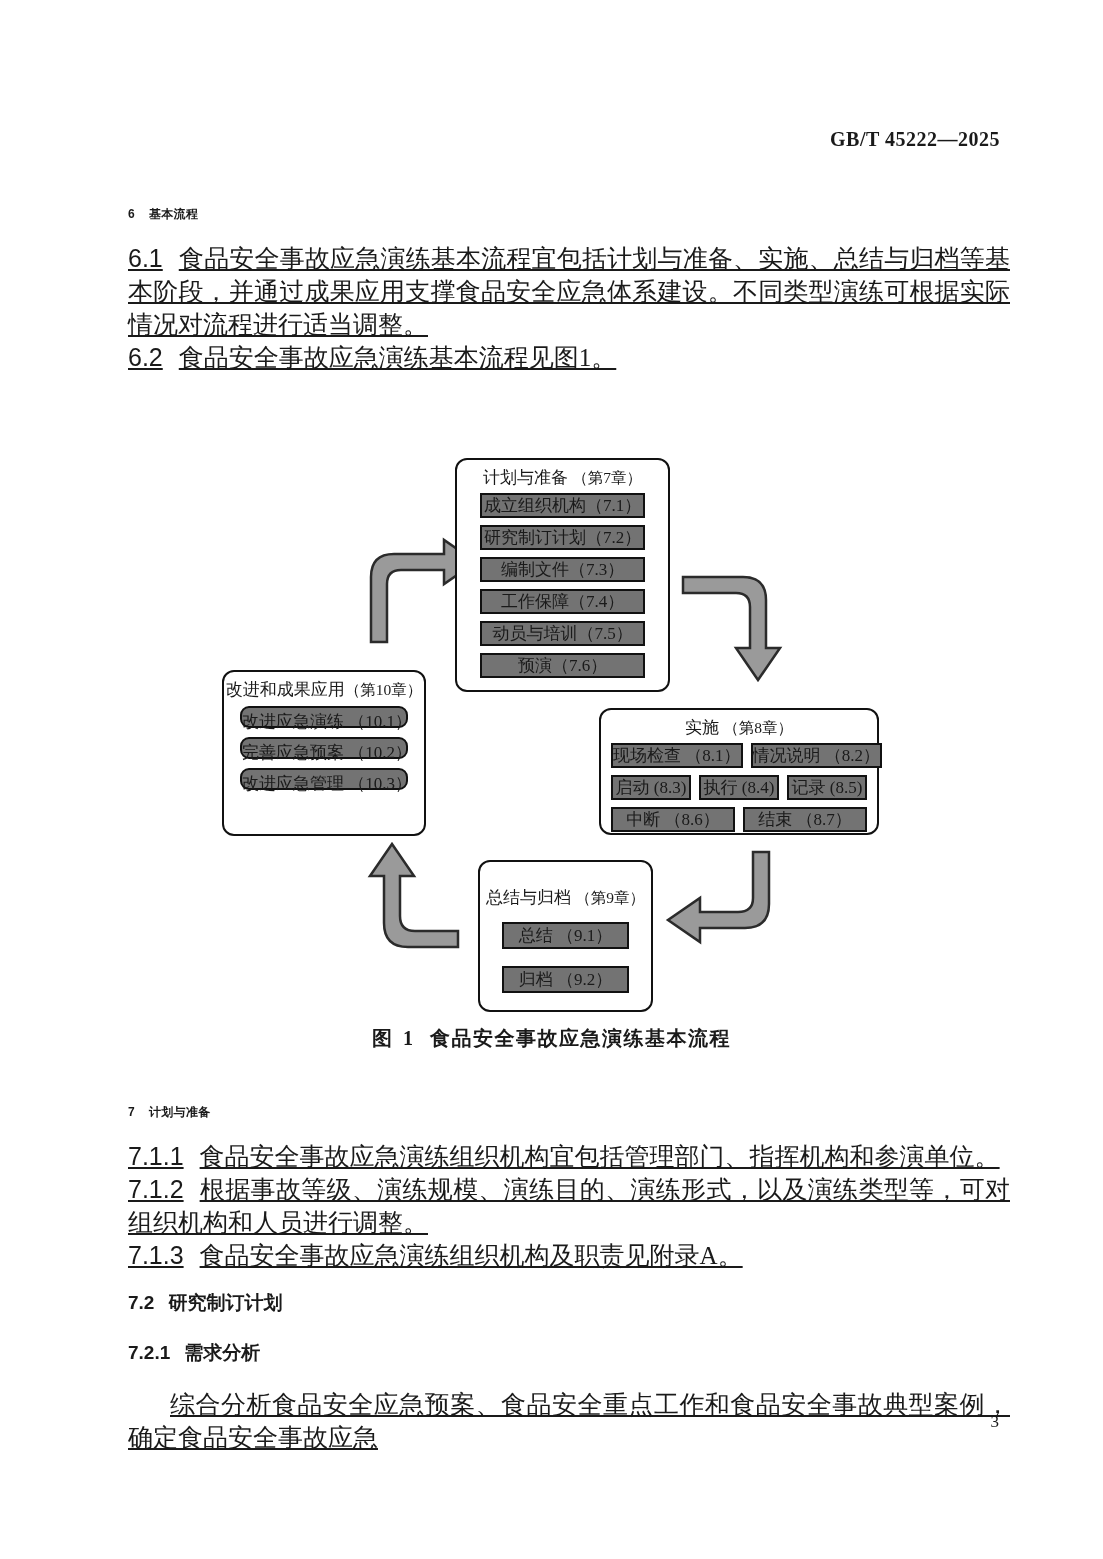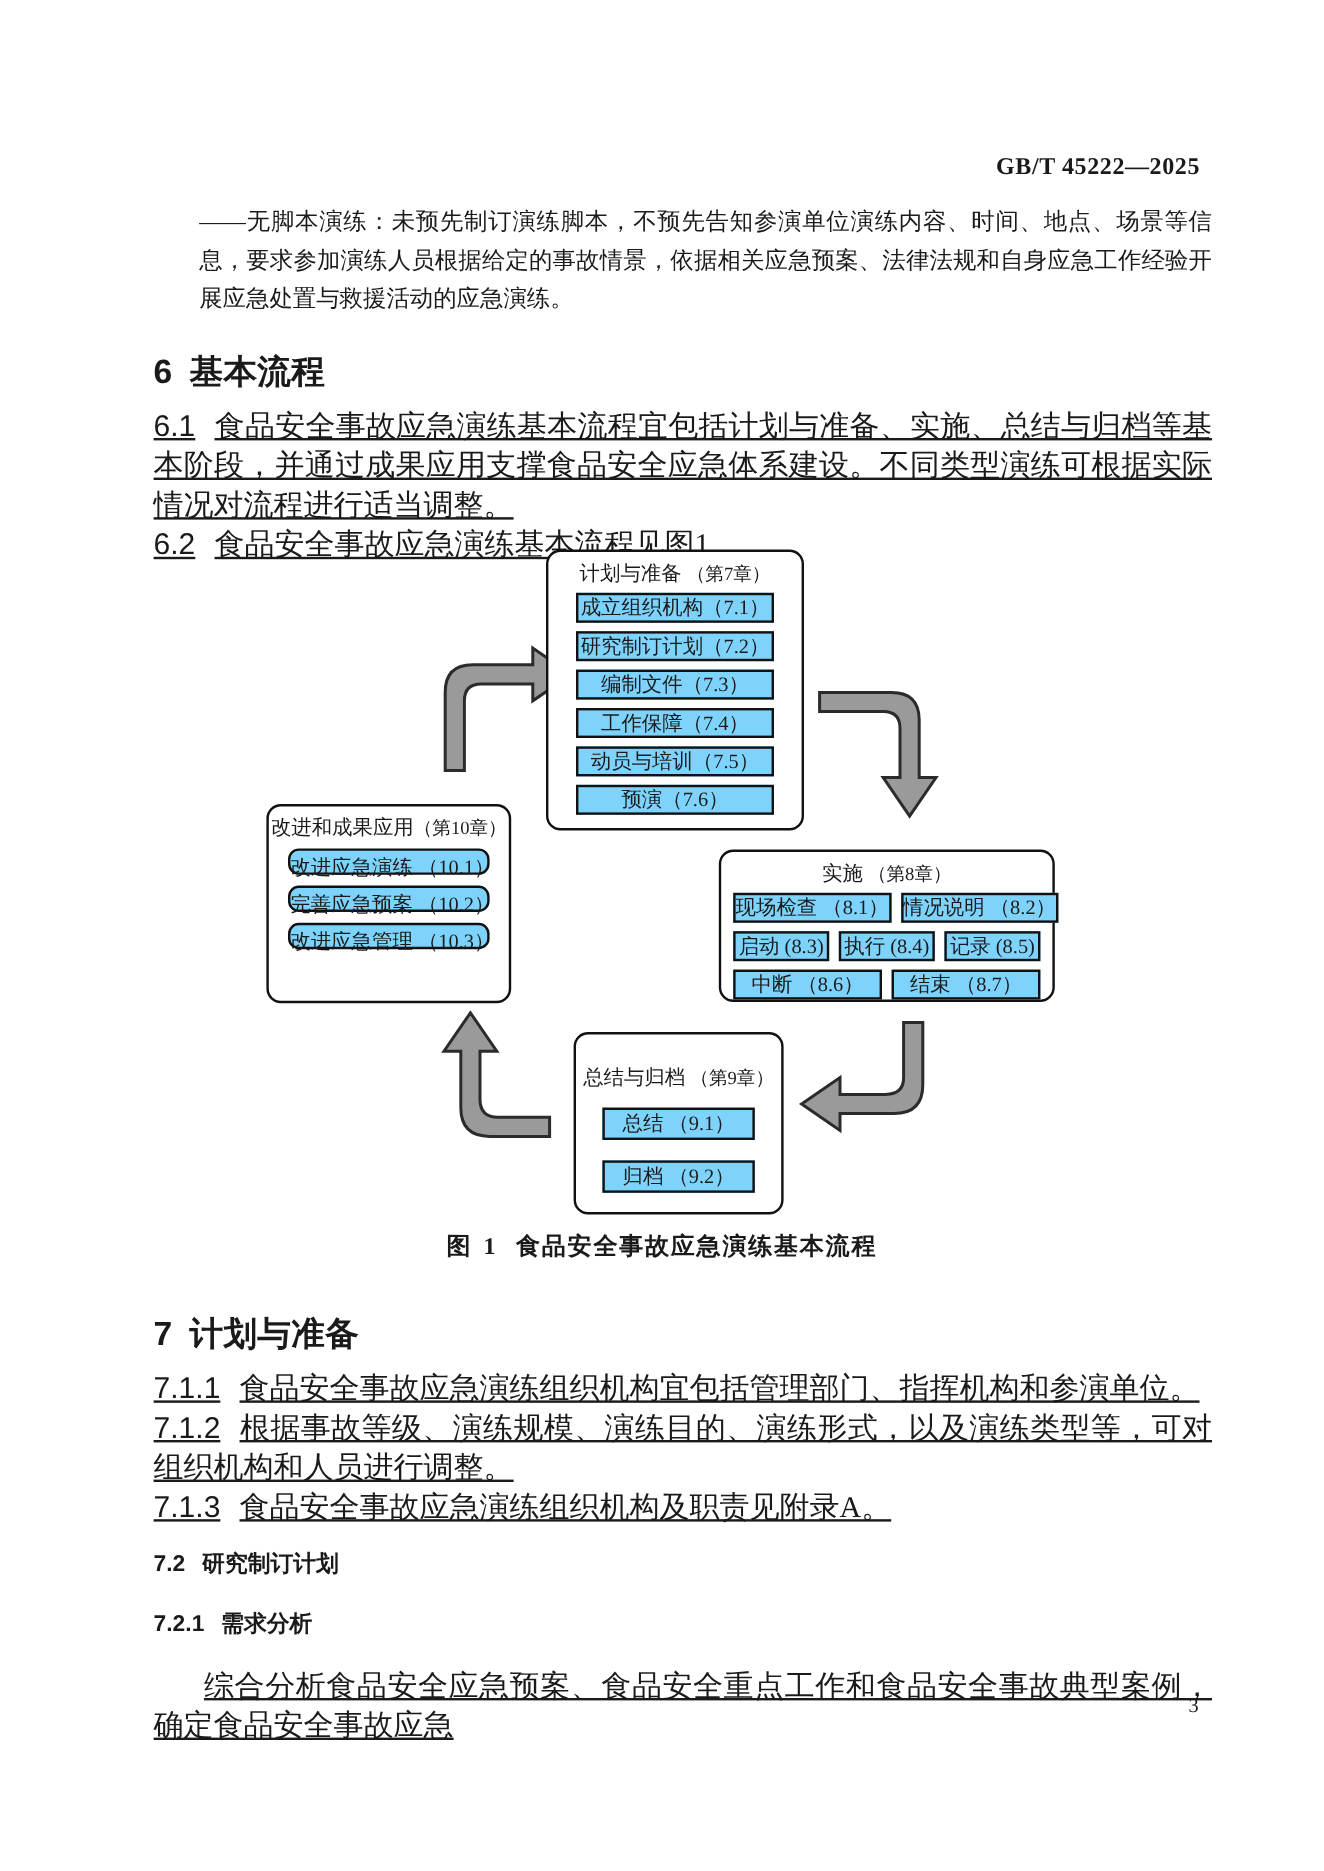--- a/index.html
+++ b/index.html
@@ -52,21 +52,21 @@
   }
   .note {
     font-size: 17.5px;
     line-height: 30px;
     margin: 2px 0 0 0;
     text-align: justify;
   }
   .note b { font-weight: bold; }
 
   h2.sec {
-    font-size: 28px;
+    font-size: 12px;
     font-weight: bold;
     margin: 30px 0 0 0;
     line-height: 28px;
     letter-spacing: 0.3px;
   }
   h3.sec {
     font-size: 19px;
     font-weight: bold;
     margin: 26px 0 0 0;
     line-height: 26px;
@@ -126,21 +126,21 @@
     text-align: center;
     font-size: 17px;
     line-height: 22px;
     padding-top: 7px;
     white-space: nowrap;
   }
   .grp-title .chap { font-size: 15.5px; }
 
   .item {
     border: 2px solid #111;
-    background: #7dd3fc;
+    background: #737373;
     text-align: center;
     font-size: 17px;
     line-height: 19px;
     box-sizing: border-box;
     white-space: nowrap;
   }
   .item.rounded { border-radius: 9px; }
 
   
   #grp-plan {
@@ -216,21 +216,20 @@
 </style>
 </head>
 <body>
 
 <div class="page">
 
   <div class="page-header">GB/T 45222—2025</div>
 
   <div class="content">
 
-    <p class="dash-item"><span class="dash-lead">——</span><span>无脚本演练：未预先制订演练脚本，不预先告知参演单位演练内容、时间、地点、场景等信息，要求参加演练人员根据给定的事故情景，依据相关应急预案、法律法规和自身应急工作经验开展应急处置与救援活动的应急演练。</span></p>
 
 
     <h2 class="sec"><span class="num">6</span><span>基本流程</span></h2>
 
     <p class="body"><span class="num">6.1</span><span>食品安全事故应急演练基本流程宜包括计划与准备、实施、总结与归档等基本阶段，并通过成果应用支撑食品安全应急体系建设。不同类型演练可根据实际情况对流程进行适当调整。</span></p>
 
     <p class="body tight"><span class="num">6.2</span><span>食品安全事故应急演练基本流程见图1。</span></p>
   </div>
 
   <div class="figure">

